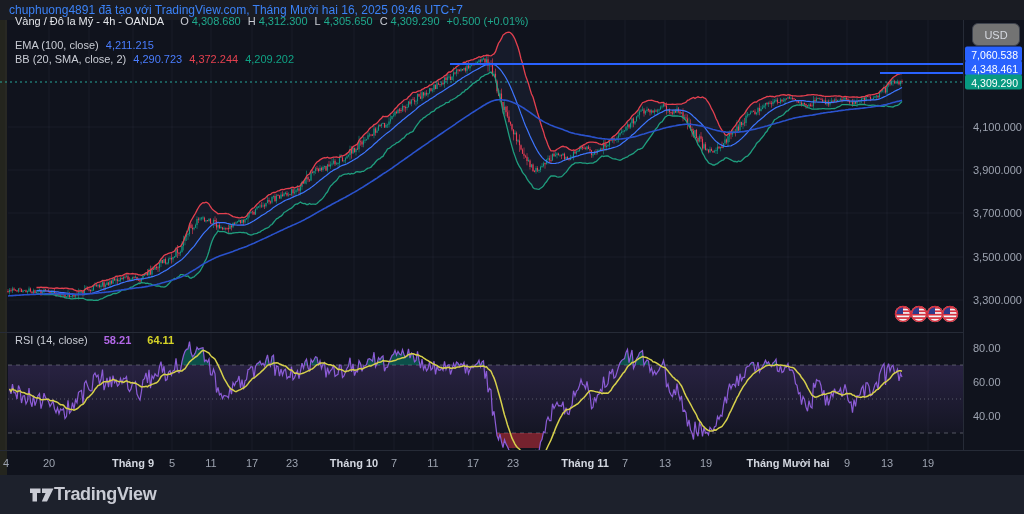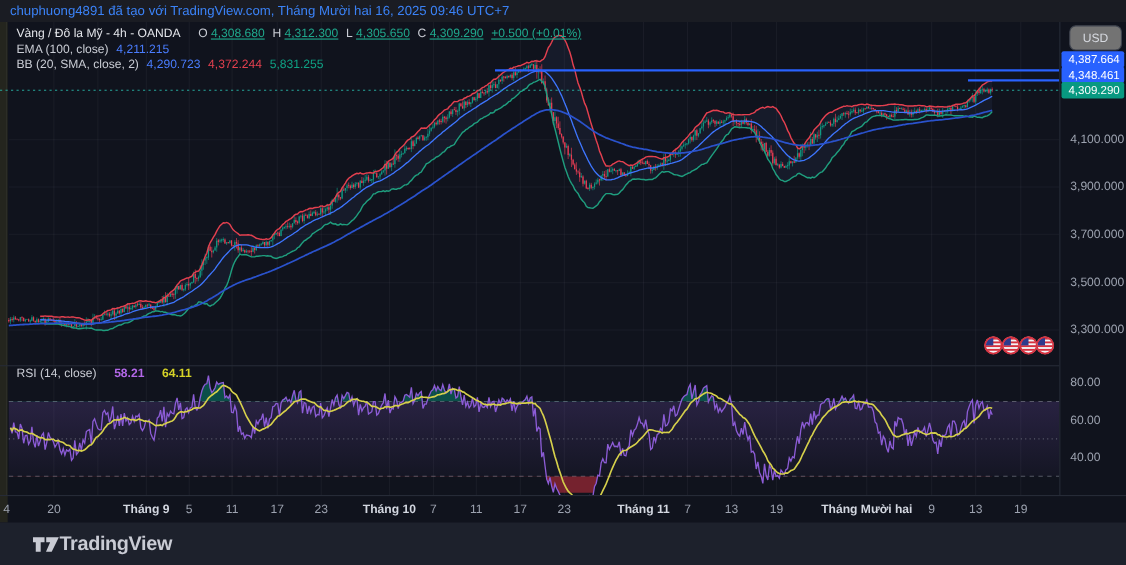--- a/index.html
+++ b/index.html
@@ -16,21 +16,21 @@
   #chart-svg{position:absolute;left:0;top:20px;}
   
   .sep-v{position:absolute;left:963px;top:20px;width:1px;height:430px;background:#262b37;}
   .sep-h-pane{position:absolute;left:0px;top:332px;width:963px;height:1px;background:#262b37;}
   .sep-h-time{position:absolute;left:0;top:450px;width:1024px;height:1px;background:#262b37;}
   
   .legend{position:absolute;left:15px;display:flex;align-items:center;gap:7px;font-size:11px;
           color:#c9ccd4;white-space:nowrap;}
   .legend .title{color:#e3e5ea;}
   .lg-gap{width:2px;}
-  .v-up{color:#1fa98d;text-decoration:underline;}
+  .v-up{color:#1fa98d;}
   .v-blue{color:#4a7dff;}
   .v-red{color:#e4404f;}
   .v-teal{color:#0fa184;}
   .v-purple{color:#b368e8;font-weight:bold;}
   .v-yellow{color:#d6d327;font-weight:bold;}
   .ohlc-l{color:#c9ccd4;margin-right:-4px;}
   
   .price-axis{position:absolute;left:964px;top:20px;width:60px;height:430px;}
   .usd-btn{position:absolute;left:8px;top:3px;width:46px;height:21px;border:1px solid #3e434e;
            border-radius:6px;background:#737373;color:#d6d9e0;font-size:11px;display:flex;
@@ -166,21 +166,21 @@
       <path d="M9.5 365L9.5 388.9L11.0 393.9L12.5 384.2L14.0 392.7L15.5 392.8L17.0 399.0L18.5 385.5L20.0 389.4L21.5 403.0L23.0 396.0L24.5 395.7L26.0 403.9L27.5 400.9L29.0 388.0L30.5 401.8L32.0 406.7L33.5 395.5L35.0 405.6L36.5 400.9L38.0 395.7L39.5 393.7L41.0 408.7L42.5 402.3L44.0 393.2L45.5 397.8L47.0 399.0L48.5 401.6L50.0 406.5L51.5 403.9L53.0 400.8L54.5 408.9L56.0 412.6L57.5 407.7L59.0 413.7L60.5 409.0L62.0 410.2L63.5 408.5L65.0 418.5L66.5 416.4L68.0 400.2L69.5 413.2L71.0 411.3L72.5 402.6L74.0 409.2L75.5 399.8L77.0 402.8L78.5 392.3L80.0 391.2L81.5 390.5L83.0 403.6L84.5 383.1L86.0 380.8L87.5 385.6L89.0 389.7L90.5 390.8L92.0 390.6L93.5 375.2L95.0 373.1L96.5 376.9L98.0 375.2L99.5 384.1L101.0 379.3L102.5 369.5L104.0 390.1L105.5 384.7L107.0 377.8L108.5 387.2L110.0 376.5L111.5 387.2L113.0 375.5L114.5 382.7L116.0 380.1L117.5 386.1L119.0 384.5L120.5 378.4L122.0 383.2L123.5 378.2L125.0 378.8L126.5 376.7L128.0 388.8L129.5 391.5L131.0 388.9L132.5 382.9L134.0 383.3L135.5 381.7L137.0 394.0L138.5 397.6L140.0 400.1L141.5 391.2L143.0 380.0L144.5 378.7L146.0 372.9L147.5 383.0L149.0 369.9L150.5 388.3L152.0 375.8L153.5 378.5L155.0 373.8L156.5 375.7L158.0 376.2L159.5 366.7L161.0 361.7L162.5 372.6L164.0 366.2L165.5 380.5L167.0 379.6L168.5 372.4L170.0 370.7L171.5 375.2L173.0 370.9L174.5 370.1L176.0 358.4L177.5 370.7L179.0 372.7L180.5 370.2L182.0 361.6L183.5 355.5L185.0 351.4L186.5 349.3L188.0 348.9L189.5 341.5L191.0 352.5L192.5 356.8L194.0 355.1L195.5 352.5L197.0 347.3L198.5 349.4L200.0 348.5L201.5 348.1L203.0 347.7L204.5 361.5L206.0 360.0L207.5 362.1L209.0 359.0L210.5 374.8L212.0 375.1L213.5 369.1L215.0 373.8L216.5 392.5L218.0 387.3L219.5 394.8L221.0 393.6L222.5 398.6L224.0 395.5L225.5 395.8L227.0 396.3L228.5 397.8L230.0 387.6L231.5 394.2L233.0 382.7L234.5 385.5L236.0 381.8L237.5 381.1L239.0 376.0L240.5 387.9L242.0 379.7L243.5 389.5L245.0 380.9L246.5 379.6L248.0 369.7L249.5 369.1L251.0 366.7L252.5 367.0L254.0 377.9L255.5 366.5L257.0 363.7L258.5 362.9L260.0 361.2L261.5 364.9L263.0 363.3L264.5 366.1L266.0 359.8L267.5 354.8L269.0 363.5L270.5 366.2L272.0 356.6L273.5 355.3L275.0 375.6L276.5 365.9L278.0 366.7L279.5 376.2L281.0 369.0L282.5 375.3L284.0 370.3L285.5 369.2L287.0 378.6L288.5 376.8L290.0 377.2L291.5 366.5L293.0 379.8L294.5 377.8L296.0 373.8L297.5 370.7L299.0 378.7L300.5 371.0L302.0 363.2L303.5 368.3L305.0 361.7L306.5 359.2L308.0 367.6L309.5 371.4L311.0 359.5L312.5 362.3L314.0 359.7L315.5 356.8L317.0 357.5L318.5 365.5L320.0 360.9L321.5 368.6L323.0 364.1L324.5 362.5L326.0 377.5L327.5 367.6L329.0 373.7L330.5 370.6L332.0 369.2L333.5 364.8L335.0 376.4L336.5 375.3L338.0 374.3L339.5 365.1L341.0 365.1L342.5 377.4L344.0 376.0L345.5 371.9L347.0 368.2L348.5 366.1L350.0 357.7L351.5 371.9L353.0 363.8L354.5 375.6L356.0 371.1L357.5 371.8L359.0 360.6L360.5 363.4L362.0 371.4L363.5 366.1L365.0 365.8L366.5 364.6L368.0 359.3L369.5 358.6L371.0 359.8L372.5 361.1L374.0 352.2L375.5 366.9L377.0 363.8L378.5 357.6L380.0 359.8L381.5 357.2L383.0 355.9L384.5 371.3L386.0 367.4L387.5 367.3L389.0 362.4L390.5 358.9L392.0 355.5L393.5 354.3L395.0 350.4L396.5 355.2L398.0 351.4L399.5 354.1L401.0 355.1L402.5 349.6L404.0 354.5L405.5 357.4L407.0 355.8L408.5 348.9L410.0 358.2L411.5 353.0L413.0 354.1L414.5 361.8L416.0 360.5L417.5 351.4L419.0 360.4L420.5 368.1L422.0 359.2L423.5 369.4L425.0 365.6L426.5 370.8L428.0 368.7L429.5 361.9L431.0 369.9L432.5 368.4L434.0 361.2L435.5 374.5L437.0 366.4L438.5 369.9L440.0 370.4L441.5 368.2L443.0 370.4L444.5 361.3L446.0 369.5L447.5 365.3L449.0 364.8L450.5 374.5L452.0 369.3L453.5 363.5L455.0 367.4L456.5 362.0L458.0 363.2L459.5 366.2L461.0 363.6L462.5 365.6L464.0 362.6L465.5 373.5L467.0 364.7L468.5 373.6L470.0 369.5L471.5 367.0L473.0 367.7L474.5 366.2L476.0 364.5L477.5 363.3L479.0 360.2L480.5 366.6L482.0 361.8L483.5 360.8L485.0 378.6L486.5 371.1L488.0 392.2L489.5 388.4L491.0 390.1L492.5 415.6L494.0 411.2L495.5 423.6L497.0 435.6L498.5 439.7L500.0 434.0L501.5 441.8L503.0 447.6L504.5 439.8L506.0 443.9L507.5 446.7L509.0 450.1L510.5 451.4L512.0 454.3L513.5 456.6L515.0 452.9L516.5 457.0L518.0 455.9L519.5 458.1L521.0 460.0L522.5 461.8L524.0 462.6L525.5 462.9L527.0 463.6L528.5 462.6L530.0 463.6L531.5 457.6L533.0 460.9L534.5 461.0L536.0 450.8L537.5 452.5L539.0 451.2L540.5 442.2L542.0 439.3L543.5 431.9L545.0 432.5L546.5 420.9L548.0 417.1L549.5 420.6L551.0 420.7L552.5 403.8L554.0 408.5L555.5 405.4L557.0 402.2L558.5 405.9L560.0 405.7L561.5 406.2L563.0 401.6L564.5 414.4L566.0 407.7L567.5 413.9L569.0 414.5L570.5 407.5L572.0 405.4L573.5 390.7L575.0 396.0L576.5 391.1L578.0 389.7L579.5 385.5L581.0 379.5L582.5 384.5L584.0 384.9L585.5 388.7L587.0 381.4L588.5 390.6L590.0 394.6L591.5 408.7L593.0 407.3L594.5 397.3L596.0 401.6L597.5 394.9L599.0 394.1L600.5 389.5L602.0 391.6L603.5 376.7L605.0 387.3L606.5 386.4L608.0 383.5L609.5 371.9L611.0 373.6L612.5 368.9L614.0 378.1L615.5 376.9L617.0 372.1L618.5 367.0L620.0 362.8L621.5 360.6L623.0 359.4L624.5 358.6L626.0 352.4L627.5 349.4L629.0 362.6L630.5 356.0L632.0 350.0L633.5 368.4L635.0 365.1L636.5 358.7L638.0 356.6L639.5 352.8L641.0 351.7L642.5 350.6L644.0 365.5L645.5 362.1L647.0 359.8L648.5 361.0L650.0 371.5L651.5 367.8L653.0 374.7L654.5 371.1L656.0 374.5L657.5 372.2L659.0 370.1L660.5 366.1L662.0 364.6L663.5 360.3L665.0 367.1L666.5 387.2L668.0 383.9L669.5 391.7L671.0 394.8L672.5 396.6L674.0 389.3L675.5 395.0L677.0 383.7L678.5 393.7L680.0 399.9L681.5 395.9L683.0 411.1L684.5 410.2L686.0 412.8L687.5 426.4L689.0 419.9L690.5 429.8L692.0 433.0L693.5 439.5L695.0 421.7L696.5 432.3L698.0 436.3L699.5 423.0L701.0 426.1L702.5 436.4L704.0 427.3L705.5 433.0L707.0 432.2L708.5 434.8L710.0 427.4L711.5 429.3L713.0 431.3L714.5 426.9L716.0 425.9L717.5 416.3L719.0 419.2L720.5 415.2L722.0 416.2L723.5 405.2L725.0 396.6L726.5 403.4L728.0 390.7L729.5 383.6L731.0 388.8L732.5 384.6L734.0 384.2L735.5 386.5L737.0 375.9L738.5 386.0L740.0 373.7L741.5 380.5L743.0 377.4L744.5 377.4L746.0 367.8L747.5 366.4L749.0 366.0L750.5 363.7L752.0 362.4L753.5 362.6L755.0 371.5L756.5 369.2L758.0 362.2L759.5 372.0L761.0 369.0L762.5 366.6L764.0 363.7L765.5 360.2L767.0 363.6L768.5 361.9L770.0 365.2L771.5 366.7L773.0 362.8L774.5 361.7L776.0 359.3L777.5 371.1L779.0 371.6L780.5 365.3L782.0 372.6L783.5 371.6L785.0 367.0L786.5 367.1L788.0 363.7L789.5 370.1L791.0 369.9L792.5 370.3L794.0 374.0L795.5 383.7L797.0 385.3L798.5 393.8L800.0 392.7L801.5 404.7L803.0 396.5L804.5 399.4L806.0 407.1L807.5 411.2L809.0 400.7L810.5 406.7L812.0 408.0L813.5 382.9L815.0 387.7L816.5 379.6L818.0 380.9L819.5 380.9L821.0 385.7L822.5 395.6L824.0 390.2L825.5 405.4L827.0 395.4L828.5 405.4L830.0 399.4L831.5 392.8L833.0 396.6L834.5 388.6L836.0 393.3L837.5 392.1L839.0 391.7L840.5 388.3L842.0 396.8L843.5 391.2L845.0 384.5L846.5 390.9L848.0 400.0L849.5 402.8L851.0 402.0L852.5 412.7L854.0 399.6L855.5 406.3L857.0 395.8L858.5 396.2L860.0 394.7L861.5 388.5L863.0 385.9L864.5 397.6L866.0 382.9L867.5 382.9L869.0 386.3L870.5 395.8L872.0 394.8L873.5 389.6L875.0 384.5L876.5 382.4L878.0 390.0L879.5 374.2L881.0 369.7L882.5 366.0L884.0 363.7L885.5 385.0L887.0 368.4L888.5 363.6L890.0 371.2L891.5 366.8L893.0 365.2L894.5 372.8L896.0 372.7L897.5 369.3L899.0 380.9L900.5 373.6L902.0 377.1L902 365Z" fill="rgba(8,153,129,0.45)" clip-path="url(#clipOB)"></path>
       <path d="M9.5 433L9.5 388.9L11.0 393.9L12.5 384.2L14.0 392.7L15.5 392.8L17.0 399.0L18.5 385.5L20.0 389.4L21.5 403.0L23.0 396.0L24.5 395.7L26.0 403.9L27.5 400.9L29.0 388.0L30.5 401.8L32.0 406.7L33.5 395.5L35.0 405.6L36.5 400.9L38.0 395.7L39.5 393.7L41.0 408.7L42.5 402.3L44.0 393.2L45.5 397.8L47.0 399.0L48.5 401.6L50.0 406.5L51.5 403.9L53.0 400.8L54.5 408.9L56.0 412.6L57.5 407.7L59.0 413.7L60.5 409.0L62.0 410.2L63.5 408.5L65.0 418.5L66.5 416.4L68.0 400.2L69.5 413.2L71.0 411.3L72.5 402.6L74.0 409.2L75.5 399.8L77.0 402.8L78.5 392.3L80.0 391.2L81.5 390.5L83.0 403.6L84.5 383.1L86.0 380.8L87.5 385.6L89.0 389.7L90.5 390.8L92.0 390.6L93.5 375.2L95.0 373.1L96.5 376.9L98.0 375.2L99.5 384.1L101.0 379.3L102.5 369.5L104.0 390.1L105.5 384.7L107.0 377.8L108.5 387.2L110.0 376.5L111.5 387.2L113.0 375.5L114.5 382.7L116.0 380.1L117.5 386.1L119.0 384.5L120.5 378.4L122.0 383.2L123.5 378.2L125.0 378.8L126.5 376.7L128.0 388.8L129.5 391.5L131.0 388.9L132.5 382.9L134.0 383.3L135.5 381.7L137.0 394.0L138.5 397.6L140.0 400.1L141.5 391.2L143.0 380.0L144.5 378.7L146.0 372.9L147.5 383.0L149.0 369.9L150.5 388.3L152.0 375.8L153.5 378.5L155.0 373.8L156.5 375.7L158.0 376.2L159.5 366.7L161.0 361.7L162.5 372.6L164.0 366.2L165.5 380.5L167.0 379.6L168.5 372.4L170.0 370.7L171.5 375.2L173.0 370.9L174.5 370.1L176.0 358.4L177.5 370.7L179.0 372.7L180.5 370.2L182.0 361.6L183.5 355.5L185.0 351.4L186.5 349.3L188.0 348.9L189.5 341.5L191.0 352.5L192.5 356.8L194.0 355.1L195.5 352.5L197.0 347.3L198.5 349.4L200.0 348.5L201.5 348.1L203.0 347.7L204.5 361.5L206.0 360.0L207.5 362.1L209.0 359.0L210.5 374.8L212.0 375.1L213.5 369.1L215.0 373.8L216.5 392.5L218.0 387.3L219.5 394.8L221.0 393.6L222.5 398.6L224.0 395.5L225.5 395.8L227.0 396.3L228.5 397.8L230.0 387.6L231.5 394.2L233.0 382.7L234.5 385.5L236.0 381.8L237.5 381.1L239.0 376.0L240.5 387.9L242.0 379.7L243.5 389.5L245.0 380.9L246.5 379.6L248.0 369.7L249.5 369.1L251.0 366.7L252.5 367.0L254.0 377.9L255.5 366.5L257.0 363.7L258.5 362.9L260.0 361.2L261.5 364.9L263.0 363.3L264.5 366.1L266.0 359.8L267.5 354.8L269.0 363.5L270.5 366.2L272.0 356.6L273.5 355.3L275.0 375.6L276.5 365.9L278.0 366.7L279.5 376.2L281.0 369.0L282.5 375.3L284.0 370.3L285.5 369.2L287.0 378.6L288.5 376.8L290.0 377.2L291.5 366.5L293.0 379.8L294.5 377.8L296.0 373.8L297.5 370.7L299.0 378.7L300.5 371.0L302.0 363.2L303.5 368.3L305.0 361.7L306.5 359.2L308.0 367.6L309.5 371.4L311.0 359.5L312.5 362.3L314.0 359.7L315.5 356.8L317.0 357.5L318.5 365.5L320.0 360.9L321.5 368.6L323.0 364.1L324.5 362.5L326.0 377.5L327.5 367.6L329.0 373.7L330.5 370.6L332.0 369.2L333.5 364.8L335.0 376.4L336.5 375.3L338.0 374.3L339.5 365.1L341.0 365.1L342.5 377.4L344.0 376.0L345.5 371.9L347.0 368.2L348.5 366.1L350.0 357.7L351.5 371.9L353.0 363.8L354.5 375.6L356.0 371.1L357.5 371.8L359.0 360.6L360.5 363.4L362.0 371.4L363.5 366.1L365.0 365.8L366.5 364.6L368.0 359.3L369.5 358.6L371.0 359.8L372.5 361.1L374.0 352.2L375.5 366.9L377.0 363.8L378.5 357.6L380.0 359.8L381.5 357.2L383.0 355.9L384.5 371.3L386.0 367.4L387.5 367.3L389.0 362.4L390.5 358.9L392.0 355.5L393.5 354.3L395.0 350.4L396.5 355.2L398.0 351.4L399.5 354.1L401.0 355.1L402.5 349.6L404.0 354.5L405.5 357.4L407.0 355.8L408.5 348.9L410.0 358.2L411.5 353.0L413.0 354.1L414.5 361.8L416.0 360.5L417.5 351.4L419.0 360.4L420.5 368.1L422.0 359.2L423.5 369.4L425.0 365.6L426.5 370.8L428.0 368.7L429.5 361.9L431.0 369.9L432.5 368.4L434.0 361.2L435.5 374.5L437.0 366.4L438.5 369.9L440.0 370.4L441.5 368.2L443.0 370.4L444.5 361.3L446.0 369.5L447.5 365.3L449.0 364.8L450.5 374.5L452.0 369.3L453.5 363.5L455.0 367.4L456.5 362.0L458.0 363.2L459.5 366.2L461.0 363.6L462.5 365.6L464.0 362.6L465.5 373.5L467.0 364.7L468.5 373.6L470.0 369.5L471.5 367.0L473.0 367.7L474.5 366.2L476.0 364.5L477.5 363.3L479.0 360.2L480.5 366.6L482.0 361.8L483.5 360.8L485.0 378.6L486.5 371.1L488.0 392.2L489.5 388.4L491.0 390.1L492.5 415.6L494.0 411.2L495.5 423.6L497.0 435.6L498.5 439.7L500.0 434.0L501.5 441.8L503.0 447.6L504.5 439.8L506.0 443.9L507.5 446.7L509.0 450.1L510.5 451.4L512.0 454.3L513.5 456.6L515.0 452.9L516.5 457.0L518.0 455.9L519.5 458.1L521.0 460.0L522.5 461.8L524.0 462.6L525.5 462.9L527.0 463.6L528.5 462.6L530.0 463.6L531.5 457.6L533.0 460.9L534.5 461.0L536.0 450.8L537.5 452.5L539.0 451.2L540.5 442.2L542.0 439.3L543.5 431.9L545.0 432.5L546.5 420.9L548.0 417.1L549.5 420.6L551.0 420.7L552.5 403.8L554.0 408.5L555.5 405.4L557.0 402.2L558.5 405.9L560.0 405.7L561.5 406.2L563.0 401.6L564.5 414.4L566.0 407.7L567.5 413.9L569.0 414.5L570.5 407.5L572.0 405.4L573.5 390.7L575.0 396.0L576.5 391.1L578.0 389.7L579.5 385.5L581.0 379.5L582.5 384.5L584.0 384.9L585.5 388.7L587.0 381.4L588.5 390.6L590.0 394.6L591.5 408.7L593.0 407.3L594.5 397.3L596.0 401.6L597.5 394.9L599.0 394.1L600.5 389.5L602.0 391.6L603.5 376.7L605.0 387.3L606.5 386.4L608.0 383.5L609.5 371.9L611.0 373.6L612.5 368.9L614.0 378.1L615.5 376.9L617.0 372.1L618.5 367.0L620.0 362.8L621.5 360.6L623.0 359.4L624.5 358.6L626.0 352.4L627.5 349.4L629.0 362.6L630.5 356.0L632.0 350.0L633.5 368.4L635.0 365.1L636.5 358.7L638.0 356.6L639.5 352.8L641.0 351.7L642.5 350.6L644.0 365.5L645.5 362.1L647.0 359.8L648.5 361.0L650.0 371.5L651.5 367.8L653.0 374.7L654.5 371.1L656.0 374.5L657.5 372.2L659.0 370.1L660.5 366.1L662.0 364.6L663.5 360.3L665.0 367.1L666.5 387.2L668.0 383.9L669.5 391.7L671.0 394.8L672.5 396.6L674.0 389.3L675.5 395.0L677.0 383.7L678.5 393.7L680.0 399.9L681.5 395.9L683.0 411.1L684.5 410.2L686.0 412.8L687.5 426.4L689.0 419.9L690.5 429.8L692.0 433.0L693.5 439.5L695.0 421.7L696.5 432.3L698.0 436.3L699.5 423.0L701.0 426.1L702.5 436.4L704.0 427.3L705.5 433.0L707.0 432.2L708.5 434.8L710.0 427.4L711.5 429.3L713.0 431.3L714.5 426.9L716.0 425.9L717.5 416.3L719.0 419.2L720.5 415.2L722.0 416.2L723.5 405.2L725.0 396.6L726.5 403.4L728.0 390.7L729.5 383.6L731.0 388.8L732.5 384.6L734.0 384.2L735.5 386.5L737.0 375.9L738.5 386.0L740.0 373.7L741.5 380.5L743.0 377.4L744.5 377.4L746.0 367.8L747.5 366.4L749.0 366.0L750.5 363.7L752.0 362.4L753.5 362.6L755.0 371.5L756.5 369.2L758.0 362.2L759.5 372.0L761.0 369.0L762.5 366.6L764.0 363.7L765.5 360.2L767.0 363.6L768.5 361.9L770.0 365.2L771.5 366.7L773.0 362.8L774.5 361.7L776.0 359.3L777.5 371.1L779.0 371.6L780.5 365.3L782.0 372.6L783.5 371.6L785.0 367.0L786.5 367.1L788.0 363.7L789.5 370.1L791.0 369.9L792.5 370.3L794.0 374.0L795.5 383.7L797.0 385.3L798.5 393.8L800.0 392.7L801.5 404.7L803.0 396.5L804.5 399.4L806.0 407.1L807.5 411.2L809.0 400.7L810.5 406.7L812.0 408.0L813.5 382.9L815.0 387.7L816.5 379.6L818.0 380.9L819.5 380.9L821.0 385.7L822.5 395.6L824.0 390.2L825.5 405.4L827.0 395.4L828.5 405.4L830.0 399.4L831.5 392.8L833.0 396.6L834.5 388.6L836.0 393.3L837.5 392.1L839.0 391.7L840.5 388.3L842.0 396.8L843.5 391.2L845.0 384.5L846.5 390.9L848.0 400.0L849.5 402.8L851.0 402.0L852.5 412.7L854.0 399.6L855.5 406.3L857.0 395.8L858.5 396.2L860.0 394.7L861.5 388.5L863.0 385.9L864.5 397.6L866.0 382.9L867.5 382.9L869.0 386.3L870.5 395.8L872.0 394.8L873.5 389.6L875.0 384.5L876.5 382.4L878.0 390.0L879.5 374.2L881.0 369.7L882.5 366.0L884.0 363.7L885.5 385.0L887.0 368.4L888.5 363.6L890.0 371.2L891.5 366.8L893.0 365.2L894.5 372.8L896.0 372.7L897.5 369.3L899.0 380.9L900.5 373.6L902.0 377.1L902 433Z" fill="rgba(242,54,69,0.45)" clip-path="url(#clipOS)"></path>
       <path d="M9.5 388.9L11.0 393.9L12.5 384.2L14.0 392.7L15.5 392.8L17.0 399.0L18.5 385.5L20.0 389.4L21.5 403.0L23.0 396.0L24.5 395.7L26.0 403.9L27.5 400.9L29.0 388.0L30.5 401.8L32.0 406.7L33.5 395.5L35.0 405.6L36.5 400.9L38.0 395.7L39.5 393.7L41.0 408.7L42.5 402.3L44.0 393.2L45.5 397.8L47.0 399.0L48.5 401.6L50.0 406.5L51.5 403.9L53.0 400.8L54.5 408.9L56.0 412.6L57.5 407.7L59.0 413.7L60.5 409.0L62.0 410.2L63.5 408.5L65.0 418.5L66.5 416.4L68.0 400.2L69.5 413.2L71.0 411.3L72.5 402.6L74.0 409.2L75.5 399.8L77.0 402.8L78.5 392.3L80.0 391.2L81.5 390.5L83.0 403.6L84.5 383.1L86.0 380.8L87.5 385.6L89.0 389.7L90.5 390.8L92.0 390.6L93.5 375.2L95.0 373.1L96.5 376.9L98.0 375.2L99.5 384.1L101.0 379.3L102.5 369.5L104.0 390.1L105.5 384.7L107.0 377.8L108.5 387.2L110.0 376.5L111.5 387.2L113.0 375.5L114.5 382.7L116.0 380.1L117.5 386.1L119.0 384.5L120.5 378.4L122.0 383.2L123.5 378.2L125.0 378.8L126.5 376.7L128.0 388.8L129.5 391.5L131.0 388.9L132.5 382.9L134.0 383.3L135.5 381.7L137.0 394.0L138.5 397.6L140.0 400.1L141.5 391.2L143.0 380.0L144.5 378.7L146.0 372.9L147.5 383.0L149.0 369.9L150.5 388.3L152.0 375.8L153.5 378.5L155.0 373.8L156.5 375.7L158.0 376.2L159.5 366.7L161.0 361.7L162.5 372.6L164.0 366.2L165.5 380.5L167.0 379.6L168.5 372.4L170.0 370.7L171.5 375.2L173.0 370.9L174.5 370.1L176.0 358.4L177.5 370.7L179.0 372.7L180.5 370.2L182.0 361.6L183.5 355.5L185.0 351.4L186.5 349.3L188.0 348.9L189.5 341.5L191.0 352.5L192.5 356.8L194.0 355.1L195.5 352.5L197.0 347.3L198.5 349.4L200.0 348.5L201.5 348.1L203.0 347.7L204.5 361.5L206.0 360.0L207.5 362.1L209.0 359.0L210.5 374.8L212.0 375.1L213.5 369.1L215.0 373.8L216.5 392.5L218.0 387.3L219.5 394.8L221.0 393.6L222.5 398.6L224.0 395.5L225.5 395.8L227.0 396.3L228.5 397.8L230.0 387.6L231.5 394.2L233.0 382.7L234.5 385.5L236.0 381.8L237.5 381.1L239.0 376.0L240.5 387.9L242.0 379.7L243.5 389.5L245.0 380.9L246.5 379.6L248.0 369.7L249.5 369.1L251.0 366.7L252.5 367.0L254.0 377.9L255.5 366.5L257.0 363.7L258.5 362.9L260.0 361.2L261.5 364.9L263.0 363.3L264.5 366.1L266.0 359.8L267.5 354.8L269.0 363.5L270.5 366.2L272.0 356.6L273.5 355.3L275.0 375.6L276.5 365.9L278.0 366.7L279.5 376.2L281.0 369.0L282.5 375.3L284.0 370.3L285.5 369.2L287.0 378.6L288.5 376.8L290.0 377.2L291.5 366.5L293.0 379.8L294.5 377.8L296.0 373.8L297.5 370.7L299.0 378.7L300.5 371.0L302.0 363.2L303.5 368.3L305.0 361.7L306.5 359.2L308.0 367.6L309.5 371.4L311.0 359.5L312.5 362.3L314.0 359.7L315.5 356.8L317.0 357.5L318.5 365.5L320.0 360.9L321.5 368.6L323.0 364.1L324.5 362.5L326.0 377.5L327.5 367.6L329.0 373.7L330.5 370.6L332.0 369.2L333.5 364.8L335.0 376.4L336.5 375.3L338.0 374.3L339.5 365.1L341.0 365.1L342.5 377.4L344.0 376.0L345.5 371.9L347.0 368.2L348.5 366.1L350.0 357.7L351.5 371.9L353.0 363.8L354.5 375.6L356.0 371.1L357.5 371.8L359.0 360.6L360.5 363.4L362.0 371.4L363.5 366.1L365.0 365.8L366.5 364.6L368.0 359.3L369.5 358.6L371.0 359.8L372.5 361.1L374.0 352.2L375.5 366.9L377.0 363.8L378.5 357.6L380.0 359.8L381.5 357.2L383.0 355.9L384.5 371.3L386.0 367.4L387.5 367.3L389.0 362.4L390.5 358.9L392.0 355.5L393.5 354.3L395.0 350.4L396.5 355.2L398.0 351.4L399.5 354.1L401.0 355.1L402.5 349.6L404.0 354.5L405.5 357.4L407.0 355.8L408.5 348.9L410.0 358.2L411.5 353.0L413.0 354.1L414.5 361.8L416.0 360.5L417.5 351.4L419.0 360.4L420.5 368.1L422.0 359.2L423.5 369.4L425.0 365.6L426.5 370.8L428.0 368.7L429.5 361.9L431.0 369.9L432.5 368.4L434.0 361.2L435.5 374.5L437.0 366.4L438.5 369.9L440.0 370.4L441.5 368.2L443.0 370.4L444.5 361.3L446.0 369.5L447.5 365.3L449.0 364.8L450.5 374.5L452.0 369.3L453.5 363.5L455.0 367.4L456.5 362.0L458.0 363.2L459.5 366.2L461.0 363.6L462.5 365.6L464.0 362.6L465.5 373.5L467.0 364.7L468.5 373.6L470.0 369.5L471.5 367.0L473.0 367.7L474.5 366.2L476.0 364.5L477.5 363.3L479.0 360.2L480.5 366.6L482.0 361.8L483.5 360.8L485.0 378.6L486.5 371.1L488.0 392.2L489.5 388.4L491.0 390.1L492.5 415.6L494.0 411.2L495.5 423.6L497.0 435.6L498.5 439.7L500.0 434.0L501.5 441.8L503.0 447.6L504.5 439.8L506.0 443.9L507.5 446.7L509.0 450.1L510.5 451.4L512.0 454.3L513.5 456.6L515.0 452.9L516.5 457.0L518.0 455.9L519.5 458.1L521.0 460.0L522.5 461.8L524.0 462.6L525.5 462.9L527.0 463.6L528.5 462.6L530.0 463.6L531.5 457.6L533.0 460.9L534.5 461.0L536.0 450.8L537.5 452.5L539.0 451.2L540.5 442.2L542.0 439.3L543.5 431.9L545.0 432.5L546.5 420.9L548.0 417.1L549.5 420.6L551.0 420.7L552.5 403.8L554.0 408.5L555.5 405.4L557.0 402.2L558.5 405.9L560.0 405.7L561.5 406.2L563.0 401.6L564.5 414.4L566.0 407.7L567.5 413.9L569.0 414.5L570.5 407.5L572.0 405.4L573.5 390.7L575.0 396.0L576.5 391.1L578.0 389.7L579.5 385.5L581.0 379.5L582.5 384.5L584.0 384.9L585.5 388.7L587.0 381.4L588.5 390.6L590.0 394.6L591.5 408.7L593.0 407.3L594.5 397.3L596.0 401.6L597.5 394.9L599.0 394.1L600.5 389.5L602.0 391.6L603.5 376.7L605.0 387.3L606.5 386.4L608.0 383.5L609.5 371.9L611.0 373.6L612.5 368.9L614.0 378.1L615.5 376.9L617.0 372.1L618.5 367.0L620.0 362.8L621.5 360.6L623.0 359.4L624.5 358.6L626.0 352.4L627.5 349.4L629.0 362.6L630.5 356.0L632.0 350.0L633.5 368.4L635.0 365.1L636.5 358.7L638.0 356.6L639.5 352.8L641.0 351.7L642.5 350.6L644.0 365.5L645.5 362.1L647.0 359.8L648.5 361.0L650.0 371.5L651.5 367.8L653.0 374.7L654.5 371.1L656.0 374.5L657.5 372.2L659.0 370.1L660.5 366.1L662.0 364.6L663.5 360.3L665.0 367.1L666.5 387.2L668.0 383.9L669.5 391.7L671.0 394.8L672.5 396.6L674.0 389.3L675.5 395.0L677.0 383.7L678.5 393.7L680.0 399.9L681.5 395.9L683.0 411.1L684.5 410.2L686.0 412.8L687.5 426.4L689.0 419.9L690.5 429.8L692.0 433.0L693.5 439.5L695.0 421.7L696.5 432.3L698.0 436.3L699.5 423.0L701.0 426.1L702.5 436.4L704.0 427.3L705.5 433.0L707.0 432.2L708.5 434.8L710.0 427.4L711.5 429.3L713.0 431.3L714.5 426.9L716.0 425.9L717.5 416.3L719.0 419.2L720.5 415.2L722.0 416.2L723.5 405.2L725.0 396.6L726.5 403.4L728.0 390.7L729.5 383.6L731.0 388.8L732.5 384.6L734.0 384.2L735.5 386.5L737.0 375.9L738.5 386.0L740.0 373.7L741.5 380.5L743.0 377.4L744.5 377.4L746.0 367.8L747.5 366.4L749.0 366.0L750.5 363.7L752.0 362.4L753.5 362.6L755.0 371.5L756.5 369.2L758.0 362.2L759.5 372.0L761.0 369.0L762.5 366.6L764.0 363.7L765.5 360.2L767.0 363.6L768.5 361.9L770.0 365.2L771.5 366.7L773.0 362.8L774.5 361.7L776.0 359.3L777.5 371.1L779.0 371.6L780.5 365.3L782.0 372.6L783.5 371.6L785.0 367.0L786.5 367.1L788.0 363.7L789.5 370.1L791.0 369.9L792.5 370.3L794.0 374.0L795.5 383.7L797.0 385.3L798.5 393.8L800.0 392.7L801.5 404.7L803.0 396.5L804.5 399.4L806.0 407.1L807.5 411.2L809.0 400.7L810.5 406.7L812.0 408.0L813.5 382.9L815.0 387.7L816.5 379.6L818.0 380.9L819.5 380.9L821.0 385.7L822.5 395.6L824.0 390.2L825.5 405.4L827.0 395.4L828.5 405.4L830.0 399.4L831.5 392.8L833.0 396.6L834.5 388.6L836.0 393.3L837.5 392.1L839.0 391.7L840.5 388.3L842.0 396.8L843.5 391.2L845.0 384.5L846.5 390.9L848.0 400.0L849.5 402.8L851.0 402.0L852.5 412.7L854.0 399.6L855.5 406.3L857.0 395.8L858.5 396.2L860.0 394.7L861.5 388.5L863.0 385.9L864.5 397.6L866.0 382.9L867.5 382.9L869.0 386.3L870.5 395.8L872.0 394.8L873.5 389.6L875.0 384.5L876.5 382.4L878.0 390.0L879.5 374.2L881.0 369.7L882.5 366.0L884.0 363.7L885.5 385.0L887.0 368.4L888.5 363.6L890.0 371.2L891.5 366.8L893.0 365.2L894.5 372.8L896.0 372.7L897.5 369.3L899.0 380.9L900.5 373.6L902.0 377.1" stroke="#8c5cd6" stroke-width="1.2" fill="none"></path>
       <path d="M9.5 388.9L11.0 391.4L12.5 389.0L14.0 389.9L15.5 390.5L17.0 391.9L18.5 391.0L20.0 390.8L21.5 392.2L23.0 392.5L24.5 392.8L26.0 393.8L27.5 394.3L29.0 393.9L30.5 394.8L32.0 395.7L33.5 396.5L35.0 397.4L36.5 398.0L38.0 397.8L39.5 398.4L41.0 399.7L42.5 399.7L44.0 399.5L45.5 399.6L47.0 399.3L48.5 399.3L50.0 400.6L51.5 400.8L53.0 400.4L54.5 401.3L56.0 401.8L57.5 402.3L59.0 403.6L60.5 404.7L62.0 404.8L63.5 405.2L65.0 407.0L66.5 408.4L68.0 408.5L69.5 409.3L71.0 409.6L72.5 409.5L74.0 410.1L75.5 409.5L77.0 408.8L78.5 407.7L80.0 406.1L81.5 404.8L83.0 404.3L84.5 402.5L86.0 399.8L87.5 397.6L89.0 396.8L90.5 395.2L92.0 393.8L93.5 391.8L95.0 389.2L96.5 387.6L98.0 385.6L99.5 385.0L101.0 384.2L102.5 382.7L104.0 381.7L105.5 381.8L107.0 381.6L108.5 381.7L110.0 380.8L111.5 380.5L113.0 379.4L114.5 380.0L116.0 380.5L117.5 381.1L119.0 381.8L120.5 381.4L122.0 381.7L123.5 382.3L125.0 381.5L126.5 380.9L128.0 381.7L129.5 382.0L131.0 382.9L132.5 382.6L134.0 383.2L135.5 383.1L137.0 384.1L138.5 384.9L140.0 386.0L141.5 386.9L143.0 386.7L144.5 386.7L146.0 386.3L147.5 386.8L149.0 385.4L150.5 385.2L152.0 384.2L153.5 383.9L155.0 383.2L156.5 382.8L158.0 381.6L159.5 379.3L161.0 376.6L162.5 375.3L164.0 374.3L165.5 374.4L167.0 374.9L168.5 374.1L170.0 374.2L171.5 373.3L173.0 372.9L174.5 372.3L176.0 371.2L177.5 370.9L179.0 370.6L180.5 370.9L182.0 370.9L183.5 369.6L185.0 368.6L186.5 366.3L188.0 364.2L189.5 361.9L191.0 360.6L192.5 359.3L194.0 358.2L195.5 357.0L197.0 356.2L198.5 354.6L200.0 352.9L201.5 351.3L203.0 350.3L204.5 350.8L206.0 351.4L207.5 352.3L209.0 353.0L210.5 355.4L212.0 357.0L213.5 357.9L215.0 359.2L216.5 362.1L218.0 364.9L219.5 368.2L221.0 371.4L222.5 375.0L224.0 378.4L225.5 380.9L227.0 383.4L228.5 386.0L230.0 388.0L231.5 389.4L233.0 390.0L234.5 391.2L236.0 391.7L237.5 390.9L239.0 390.1L240.5 389.6L242.0 388.6L243.5 388.0L245.0 386.9L246.5 385.8L248.0 383.9L249.5 381.8L251.0 380.3L252.5 378.4L254.0 378.0L255.5 376.7L257.0 375.4L258.5 374.1L260.0 373.0L261.5 371.4L263.0 370.2L264.5 368.5L266.0 367.0L267.5 365.3L269.0 364.8L270.5 364.6L272.0 363.9L273.5 363.0L275.0 362.9L276.5 362.8L278.0 363.0L279.5 364.0L281.0 364.5L282.5 365.3L284.0 365.8L285.5 366.0L287.0 367.4L288.5 368.9L290.0 369.9L291.5 369.9L293.0 371.6L294.5 373.2L296.0 373.1L297.5 373.4L299.0 374.3L300.5 373.9L302.0 373.5L303.5 373.0L305.0 372.4L306.5 371.7L308.0 370.9L309.5 370.5L311.0 369.2L312.5 368.9L314.0 367.5L315.5 366.0L317.0 364.8L318.5 364.5L320.0 363.2L321.5 363.0L323.0 363.1L324.5 362.7L326.0 363.8L327.5 364.4L329.0 364.8L330.5 364.8L332.0 365.5L333.5 365.6L335.0 366.8L336.5 368.1L338.0 369.4L339.5 369.3L341.0 369.6L342.5 370.2L344.0 371.1L345.5 371.8L347.0 371.1L348.5 371.0L350.0 369.9L351.5 370.0L353.0 369.6L354.5 370.3L356.0 370.0L357.5 369.7L359.0 368.7L360.5 368.6L362.0 369.1L363.5 368.3L365.0 367.5L366.5 367.0L368.0 366.4L369.5 365.8L371.0 366.0L372.5 365.2L374.0 364.4L375.5 363.8L377.0 363.3L378.5 362.2L380.0 362.2L381.5 361.7L383.0 360.6L384.5 361.0L386.0 361.1L387.5 361.3L389.0 361.5L390.5 361.6L392.0 361.2L393.5 360.8L395.0 360.6L396.5 359.8L398.0 358.9L399.5 358.7L401.0 358.3L402.5 357.8L404.0 357.7L405.5 356.7L407.0 355.9L408.5 354.5L410.0 354.2L411.5 353.8L413.0 353.7L414.5 354.2L416.0 355.0L417.5 354.7L419.0 355.3L420.5 356.3L422.0 356.6L423.5 358.0L425.0 358.8L426.5 359.8L428.0 360.7L429.5 361.6L431.0 362.5L432.5 363.6L434.0 364.1L435.5 365.0L437.0 365.4L438.5 366.8L440.0 367.5L441.5 367.5L443.0 368.3L444.5 367.7L446.0 368.0L447.5 367.6L449.0 367.3L450.5 368.2L452.0 368.2L453.5 367.8L455.0 368.2L456.5 367.3L458.0 367.1L459.5 366.9L461.0 366.4L462.5 366.2L464.0 365.6L465.5 366.5L467.0 366.2L468.5 366.7L470.0 367.1L471.5 366.5L473.0 366.4L474.5 366.6L476.0 366.4L477.5 366.5L479.0 366.3L480.5 366.3L482.0 366.2L483.5 365.9L485.0 367.0L486.5 366.8L488.0 368.8L489.5 369.9L491.0 371.3L492.5 374.8L494.0 377.9L495.5 382.0L497.0 387.1L498.5 392.5L500.0 397.8L501.5 403.2L503.0 409.3L504.5 415.0L506.0 419.6L507.5 425.0L509.0 429.2L510.5 433.7L512.0 438.2L513.5 441.2L515.0 444.1L516.5 446.5L518.0 448.0L519.5 449.3L521.0 451.2L522.5 452.6L524.0 453.6L525.5 455.3L527.0 456.7L528.5 457.8L530.0 458.8L531.5 459.3L533.0 459.7L534.5 460.0L536.0 459.9L537.5 459.6L539.0 459.2L540.5 458.1L542.0 456.6L543.5 454.5L545.0 452.3L546.5 449.3L548.0 446.0L549.5 443.0L551.0 439.9L552.5 436.1L554.0 432.4L555.5 428.4L557.0 424.9L558.5 421.6L560.0 418.3L561.5 415.8L563.0 413.1L564.5 411.8L566.0 410.0L567.5 409.5L569.0 409.4L570.5 408.4L572.0 407.3L573.5 406.4L575.0 405.5L576.5 404.5L578.0 403.6L579.5 402.1L581.0 400.3L582.5 398.7L584.0 397.5L585.5 395.7L587.0 393.8L588.5 392.1L590.0 390.7L591.5 390.8L593.0 390.9L594.5 391.4L596.0 391.8L597.5 392.1L599.0 392.4L600.5 392.7L602.0 393.6L603.5 393.0L605.0 393.2L606.5 393.0L608.0 393.2L609.5 391.8L611.0 390.3L612.5 387.5L614.0 385.4L615.5 383.9L617.0 381.8L618.5 379.8L620.0 377.6L621.5 375.5L623.0 373.2L624.5 371.9L626.0 369.4L627.5 366.8L629.0 365.3L630.5 364.2L632.0 362.5L633.5 362.4L635.0 361.5L636.5 360.2L638.0 359.1L639.5 358.1L641.0 357.3L642.5 356.6L644.0 357.0L645.5 357.3L647.0 357.8L648.5 358.6L650.0 359.3L651.5 360.1L653.0 361.9L654.5 362.1L656.0 362.7L657.5 363.7L659.0 364.7L660.5 365.6L662.0 366.6L663.5 367.2L665.0 367.4L666.5 369.2L668.0 370.9L669.5 373.1L671.0 374.7L672.5 376.8L674.0 377.8L675.5 379.6L677.0 380.2L678.5 381.7L680.0 383.9L681.5 386.0L683.0 389.3L684.5 392.9L686.0 396.1L687.5 398.9L689.0 401.5L690.5 404.2L692.0 407.0L693.5 410.0L695.0 412.3L696.5 415.0L698.0 418.8L699.5 420.8L701.0 422.7L702.5 425.6L704.0 426.8L705.5 428.4L707.0 429.8L708.5 430.4L710.0 430.9L711.5 430.9L713.0 430.7L714.5 429.9L716.0 430.2L717.5 429.0L719.0 427.8L720.5 427.2L722.0 426.5L723.5 424.3L725.0 422.1L726.5 420.0L728.0 417.0L729.5 413.4L731.0 410.6L732.5 407.4L734.0 404.1L735.5 401.2L737.0 397.6L738.5 395.4L740.0 392.2L741.5 389.7L743.0 386.9L744.5 384.9L746.0 382.9L747.5 380.2L749.0 378.5L750.5 377.1L752.0 375.2L753.5 373.6L755.0 372.7L756.5 371.5L758.0 370.5L759.5 369.5L761.0 369.1L762.5 368.2L764.0 367.2L765.5 365.9L767.0 365.6L768.5 365.3L770.0 365.3L771.5 365.5L773.0 365.5L774.5 365.4L776.0 364.6L777.5 364.7L779.0 365.4L780.5 364.9L782.0 365.2L783.5 365.5L785.0 365.8L786.5 366.3L788.0 366.3L789.5 366.9L791.0 367.2L792.5 367.4L794.0 368.2L795.5 369.8L797.0 371.7L798.5 373.3L800.0 374.8L801.5 377.6L803.0 379.3L804.5 381.3L806.0 384.2L807.5 387.3L809.0 390.0L810.5 392.6L812.0 395.3L813.5 396.2L815.0 397.2L816.5 396.9L818.0 396.6L819.5 395.6L821.0 395.1L822.5 394.5L824.0 394.0L825.5 394.5L827.0 393.6L828.5 393.2L830.0 393.1L831.5 392.1L833.0 391.3L834.5 391.7L836.0 392.1L837.5 393.0L839.0 393.8L840.5 394.3L842.0 395.1L843.5 394.8L845.0 394.4L846.5 393.4L848.0 393.7L849.5 393.5L851.0 393.7L852.5 395.1L854.0 395.3L855.5 396.6L857.0 396.8L858.5 397.1L860.0 397.3L861.5 397.3L863.0 396.5L864.5 397.0L866.0 396.8L867.5 396.3L869.0 395.3L870.5 394.8L872.0 394.3L873.5 392.6L875.0 391.6L876.5 389.8L878.0 389.4L879.5 387.9L881.0 386.1L882.5 384.5L884.0 382.9L885.5 382.0L887.0 381.0L888.5 379.6L890.0 378.5L891.5 376.4L893.0 374.3L894.5 373.1L896.0 372.3L897.5 371.3L899.0 370.7L900.5 370.7L902.0 371.2" stroke="#d6d04b" stroke-width="1.5" fill="none"></path>
     </svg>
 
   <div class="sep-v"></div>
   <div class="sep-h-pane"></div>
   <div class="sep-h-time"></div>
 
-  <div class="legend" style="top:25px;">
+  <div class="legend" style="top:15px;">
     <span class="title">Vàng / Đô la Mỹ - 4h - OANDA</span>
     <span class="lg-gap"></span>
     <span class="ohlc-l">O</span>
     <span class="v-up">4,308.680</span>
     <span class="ohlc-l">H</span>
     <span class="v-up">4,312.300</span>
     <span class="ohlc-l">L</span>
     <span class="v-up">4,305.650</span>
     <span class="ohlc-l">C</span>
     <span class="v-up">4,309.290</span>
@@ -189,21 +189,21 @@
 
   <div class="legend" style="top:39px;text-align:right;">
     <span>EMA (100, close)</span>
     <span class="v-blue">4,211.215</span>
   </div>
 
   <div class="legend" style="top:53px;">
     <span>BB (20, SMA, close, 2)</span>
     <span class="v-blue">4,290.723</span>
     <span class="v-red">4,372.244</span>
-    <span class="v-teal">5,831.255</span>
+    <span class="v-teal">4,209.202</span>
   </div>
 
   <div class="legend" style="top:334px;gap:16px;">
     <span>RSI (14, close)</span>
     <span class="v-purple">58.21</span>
     <span class="v-yellow">64.11</span>
   </div>
 
   <div class="price-axis">
     <div class="usd-btn">USD</div>
@@ -211,21 +211,21 @@
         <div class="ptick" style="top: 107px;">4,100.000</div>
         <div class="ptick" style="top: 150px;">3,900.000</div>
         <div class="ptick" style="top: 193px;">3,700.000</div>
         <div class="ptick" style="top: 237px;">3,500.000</div>
         <div class="ptick" style="top: 280px;">3,300.000</div>
         <div class="ptick" style="top: 328px;">80.00</div>
         <div class="ptick" style="top: 362px;">60.00</div>
         <div class="ptick" style="top: 396px;">40.00</div>
       </div>
     <div id="price-badges">
-        <div class="pbadge" style="top: 34px; background: rgb(41, 98, 255);">4,387.664</div>
+        <div class="pbadge" style="top: 34px; background: rgb(41, 98, 255);">7,060.538</div>
         <div class="pbadge" style="top: 48px; background: rgb(41, 98, 255);">4,348.461</div>
         <div class="pbadge" style="top: 62px; background: rgb(8, 153, 129);">4,309.290</div>
       </div>
   </div>
 
   <div class="time-axis">
     <div id="time-ticks">
         <div class="ttick" style="left: 6px;">4</div>
         <div class="ttick" style="left: 49px;">20</div>
         <div class="ttick" style="left: 89px; margin-top: 36px;">26</div>

